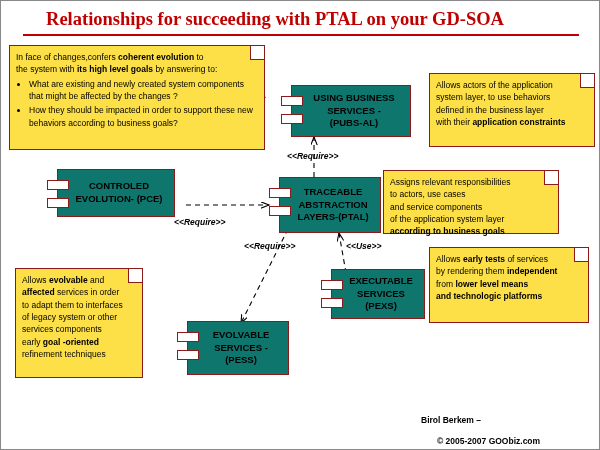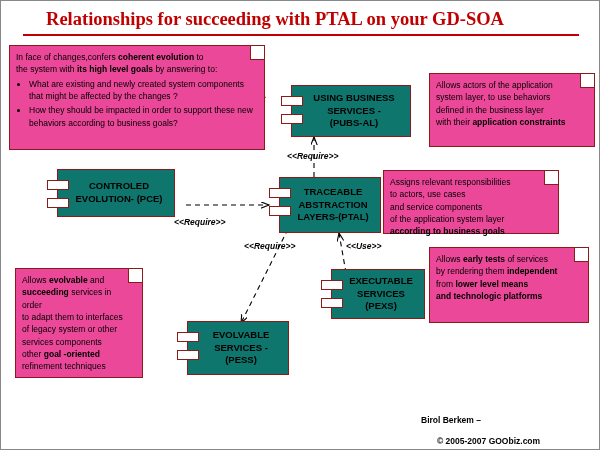--- a/index.html
+++ b/index.html
@@ -40,21 +40,21 @@
     width: 556px;
     height: 2px;
     background: #c00000;
   }
 
   
   .note {
     position: absolute;
     box-sizing: border-box;
     border: 1px solid #8b1a1a;
-    background: #ec4899;
+    background: #fde047;
     font-size: 8.5px;
     color: #000000;
     line-height: 1.45;
     padding: 5px 10px 4px 6px;
   }
   .note .fold {
     position: absolute;
     top: 0;
     right: 0;
     width: 13px;
@@ -217,28 +217,28 @@
   </div>
 
   <div class="note" style="left:14px; top:267px; width:128px; height:110px;">
     <span class="fold"></span>
     <div>
       <span>Allows</span>
       <b>evolvable</b>
       <span>and</span>
     </div>
     <div>
-      <b>succeeding</b>
+      <b>affected</b>
       <span>services in order</span>
     </div>
     <div>to adapt them to interfaces</div>
     <div>of legacy system or other</div>
     <div>services components</div>
     <div>
-      <span>other</span>
+      <span>early</span>
       <b>goal -oriented</b>
     </div>
     <div>refinement   techniques</div>
   </div>
 
   <div class="component" style="left:290px; top:84px; width:120px; height:52px; white-space:pre-line;">
     <span class="tab t1"></span>
     <span class="tab t2"></span>
     <span>USING BUSINESS SERVICES -
 (PUBS-AL)</span>

